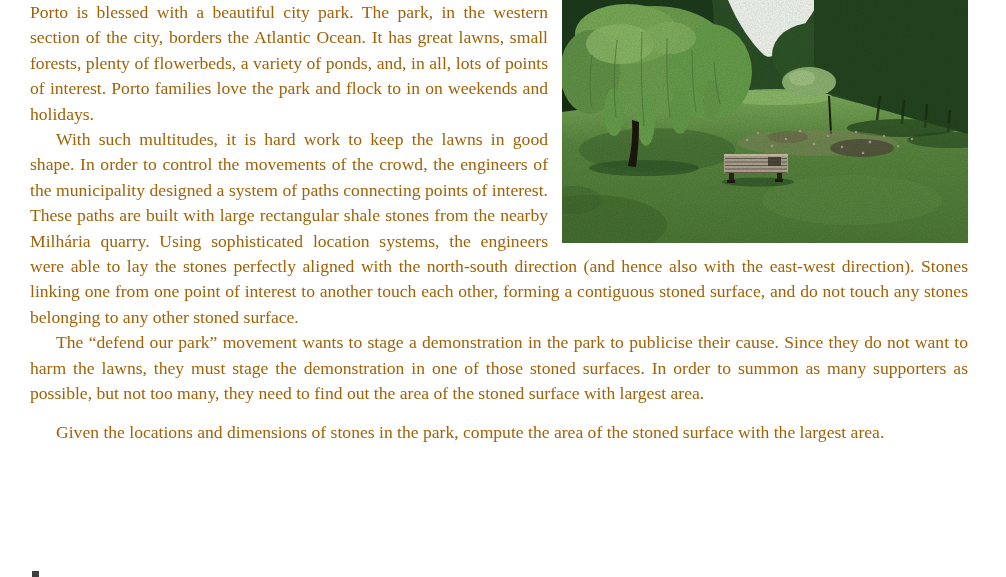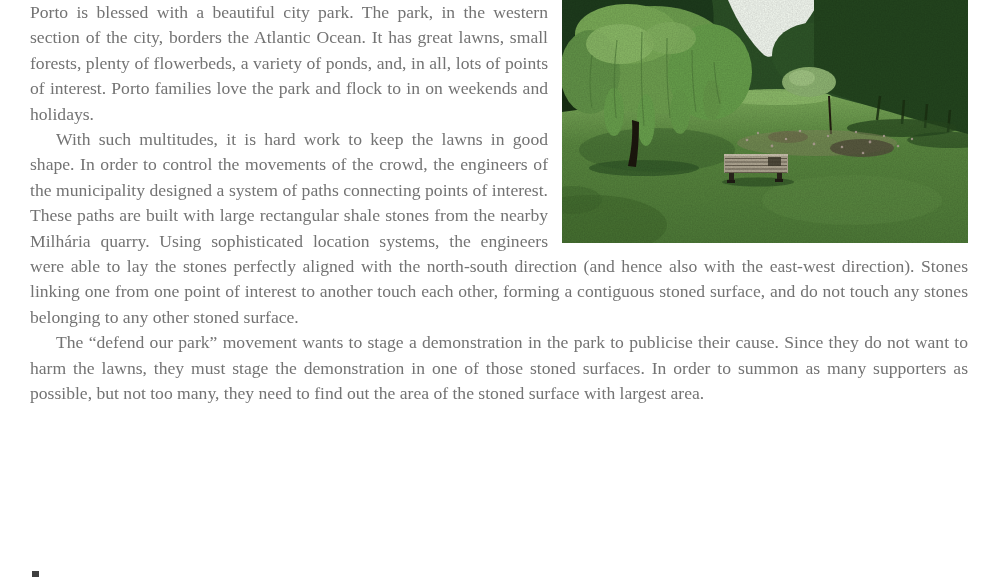--- a/index.html
+++ b/index.html
@@ -8,21 +8,21 @@
     background: #ffffff;
     font-family: "Liberation Serif", "DejaVu Serif", serif;
   }
   .page {
     position: relative;
     box-sizing: border-box;
     width: 1006px; height: 577px;
     padding: 0 38px 0 30px;
     font-size: 17.6px;
     line-height: 25.4px;
-    color: #737373;
+    color: #a16207;
   }
   figure.photo {
     float: right;
     width: 406px; height: 243px;
     margin: 0 0 8px 14px; padding: 0;
   }
   figure.photo svg { display: block; width: 100%; height: 100%; }
   p.para {
     margin: 0;
     text-align: justify;
@@ -163,15 +163,16 @@
       <rect x="0" y="0" width="406" height="243" filter="url(#grain)" opacity="0.45"></rect>
     </svg>
   </figure>
 
   <p class="para first">Porto is blessed with a beautiful city park. The park, in the western section of the city, borders the Atlantic Ocean. It has great lawns, small forests, plenty of flowerbeds, a variety of ponds, and, in all, lots of points of interest. Porto families love the park and flock to in on weekends and holidays.</p>
 
   <p class="para">With such multitudes, it is hard work to keep the lawns in good shape. In order to control the movements of the crowd, the engineers of the municipality designed a system of paths connecting points of interest. These paths are built with large rectangular shale stones from the nearby Milhária quarry. Using sophisticated location systems, the engineers were able to lay the stones perfectly aligned with the north-south direction (and hence also with the east-west direction). Stones linking one from one point of interest to another touch each other, forming a contiguous stoned surface, and do not touch any stones belonging to any other stoned surface.</p>
 
   <p class="para">The “defend our park” movement wants to stage a demonstration in the park to publicise their cause. Since they do not want to harm the lawns, they must stage the demonstration in one of those stoned surfaces. In order to summon as many supporters as possible, but not too many, they need to find out the area of the stoned surface with largest area.</p>
 
+  <p class="para task">Given the locations and dimensions of stones in the park, compute the area of the stoned surface with the largest area.</p>
 
   <div class="cutoff"></div>
 </div>
 
 </body></html>

